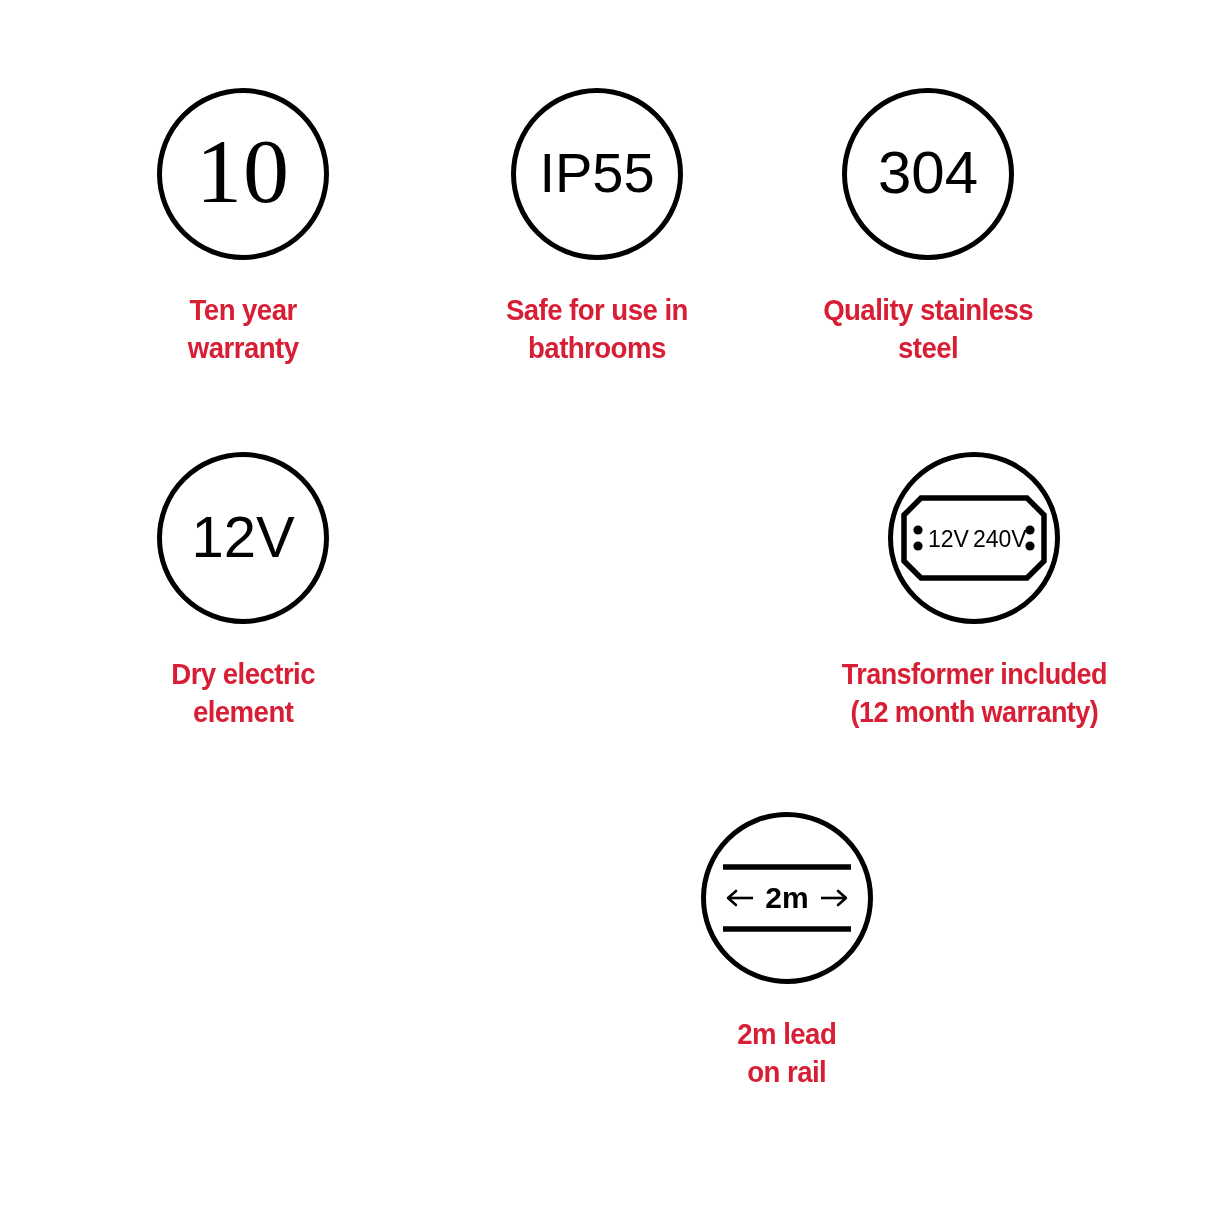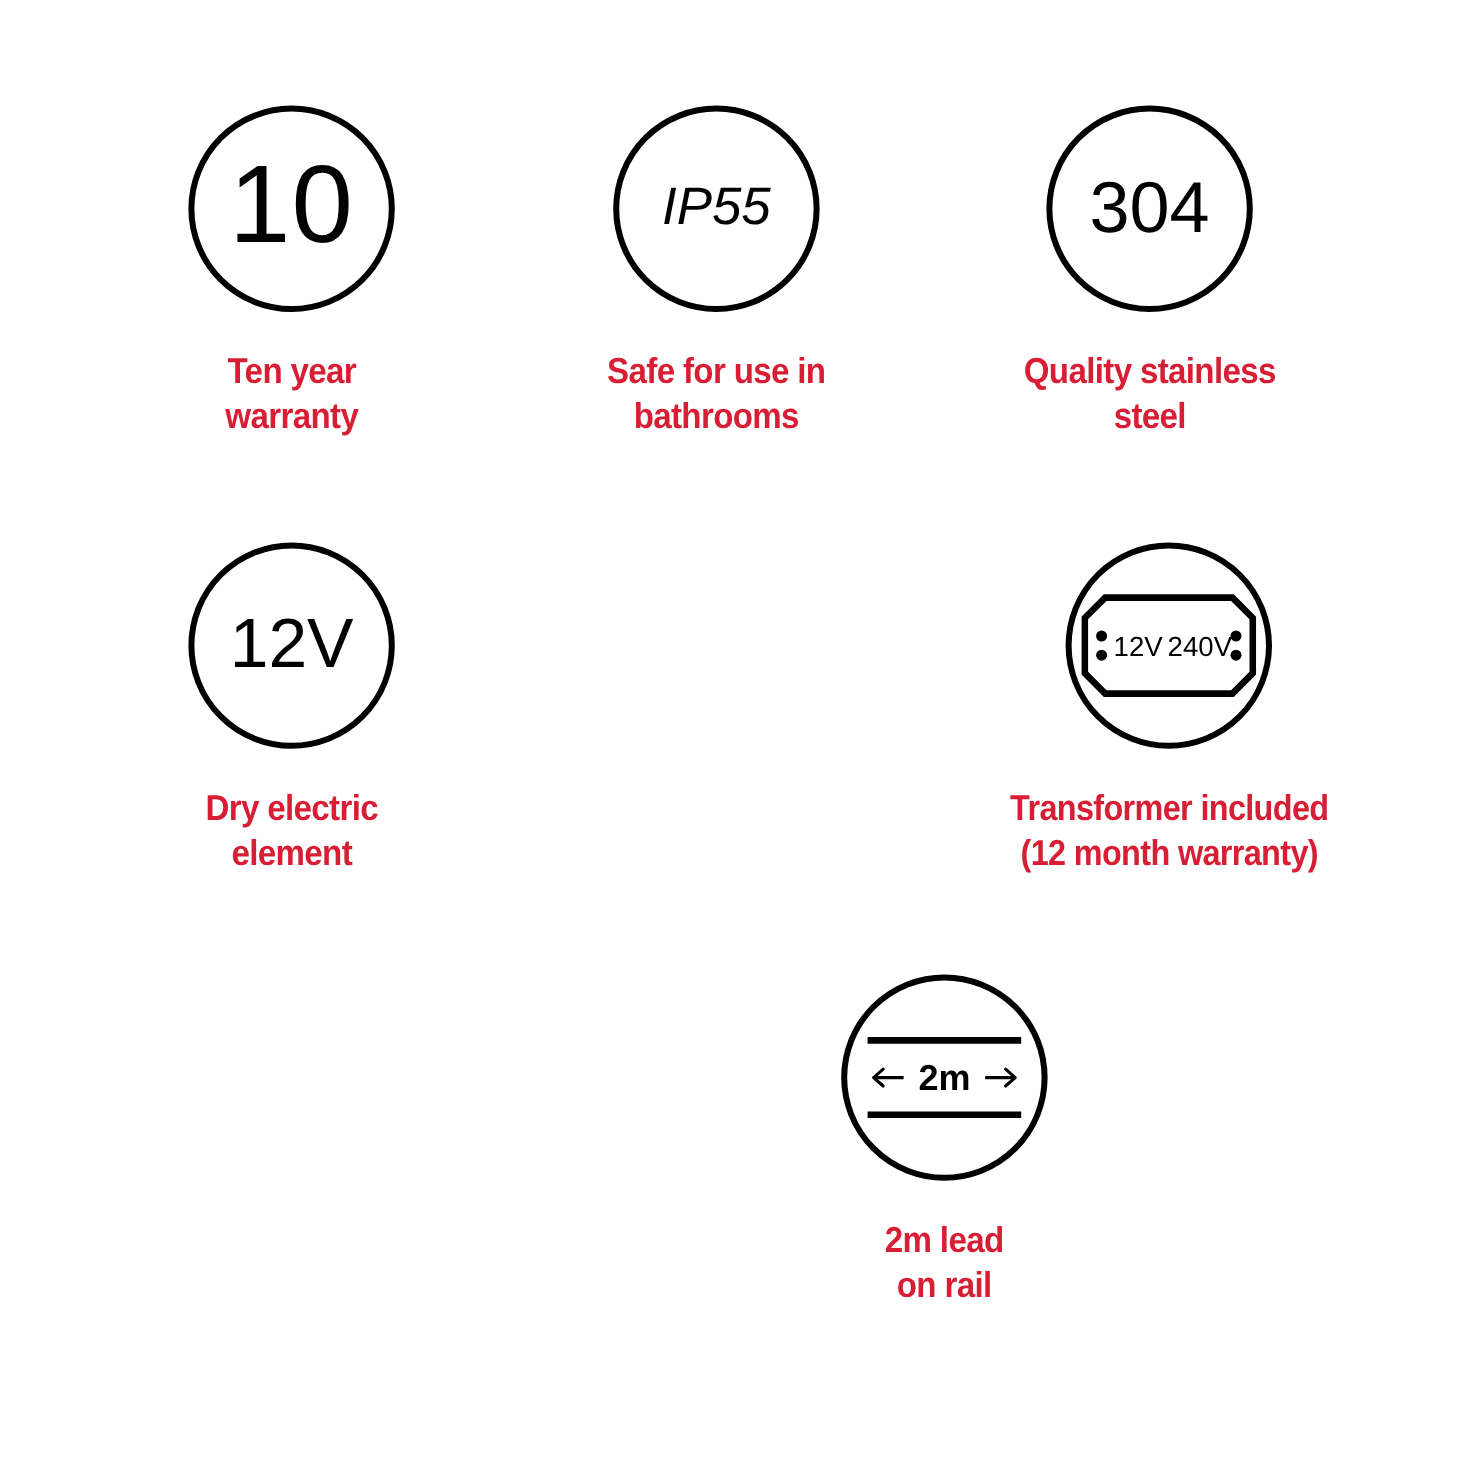--- a/index.html
+++ b/index.html
@@ -46,33 +46,32 @@
   .badge-circle svg { display: block; }
 
   .badge-text {
     font-family: "Liberation Sans", sans-serif;
     color: #000000;
     line-height: 1;
     letter-spacing: -0.5px;
   }
 
   .badge-text.serif-num {
-    font-family: Liberation Sans, sans-serif;
+    font-family: Liberation Serif, serif;
     font-size: 92px;
     letter-spacing: 1px;
     position: relative;
     top: -3px;
   }
 
   .badge-text.ip {
-    font-size: 44px;
+    font-size: 56px;
     letter-spacing: 0px;
     position: relative;
     top: -1px;
-    font-style: italic;
   }
 
   .badge-text.n304 {
     font-size: 60px;
     letter-spacing: 0px;
     position: relative;
     top: -1px;
   }
 
   .badge-text.v12 {
@@ -114,21 +113,21 @@
   </div>
 
   <div class="feature" style="left:417px; top:88px;">
     <div class="badge-circle">
       <span class="badge-text ip">IP55</span>
     </div>
     <div class="caption">Safe for use in
 bathrooms</div>
   </div>
 
-  <div class="feature" style="left:778px; top:88px;">
+  <div class="feature" style="left:748px; top:88px;">
     <div class="badge-circle">
       <span class="badge-text n304">304</span>
     </div>
     <div class="caption">Quality stainless
 steel</div>
   </div>
 
   <div class="feature" style="left:63px; top:452px;">
     <div class="badge-circle">
       <span class="badge-text v12">12V</span>

